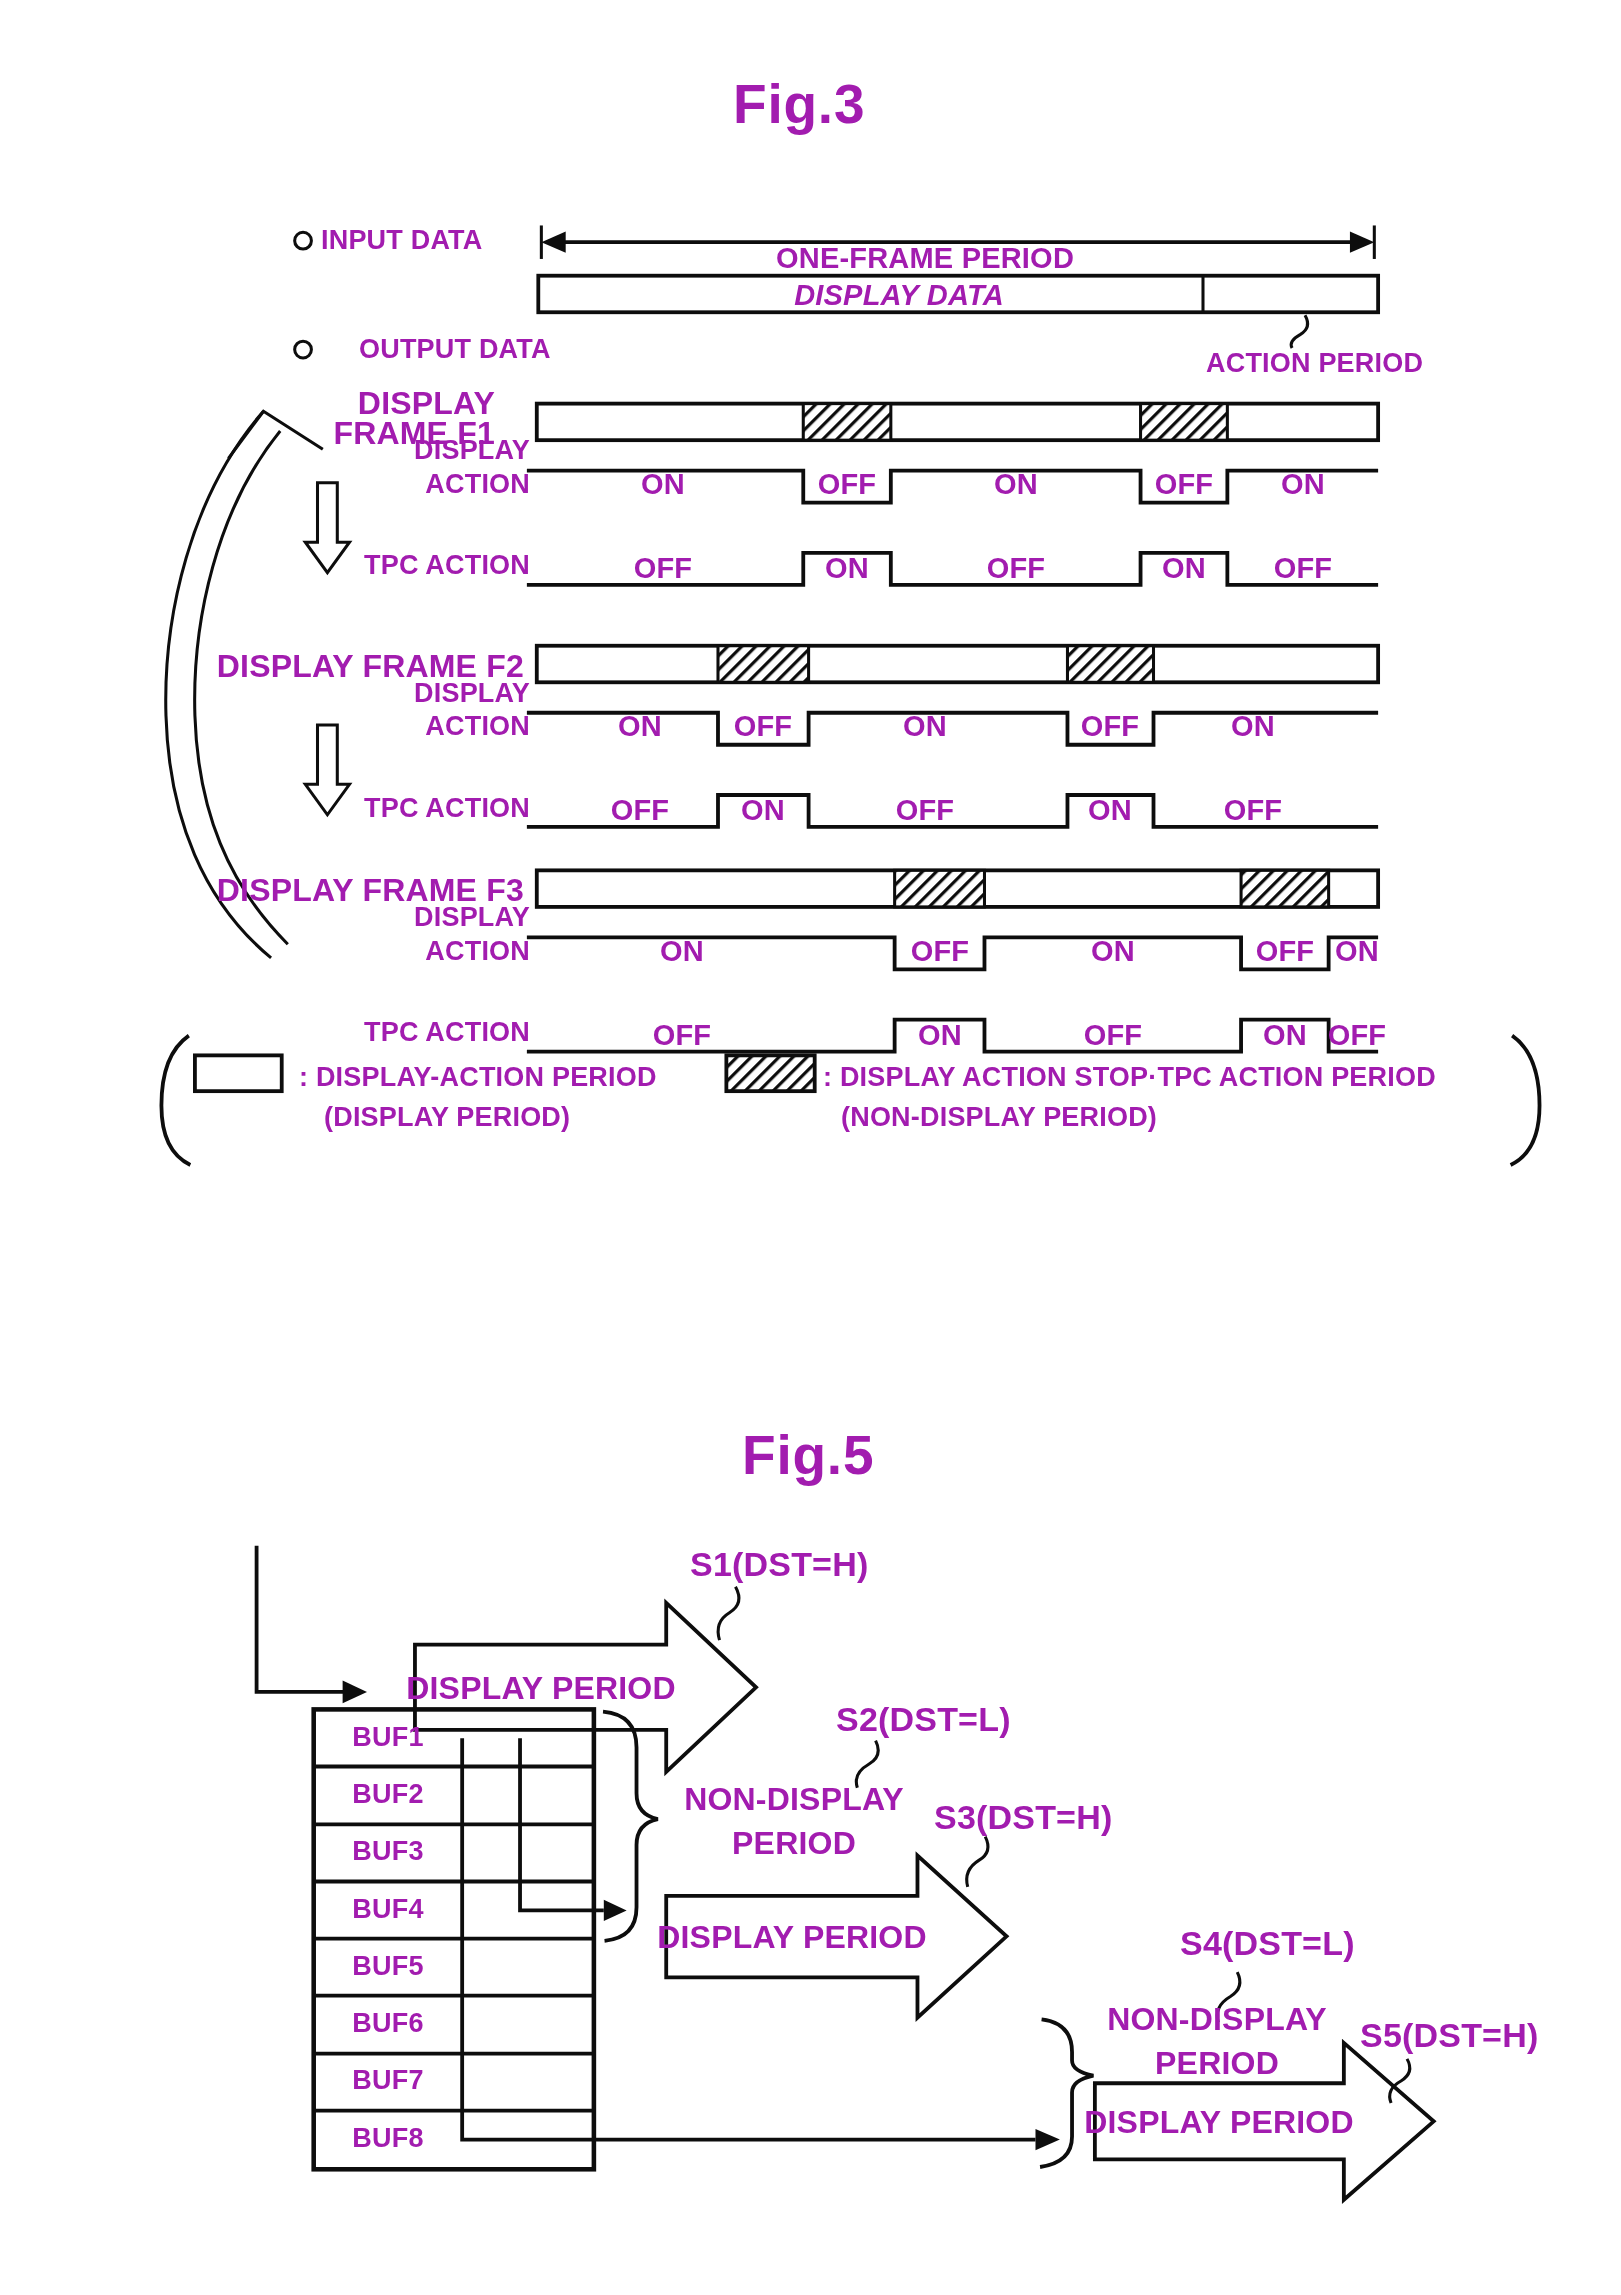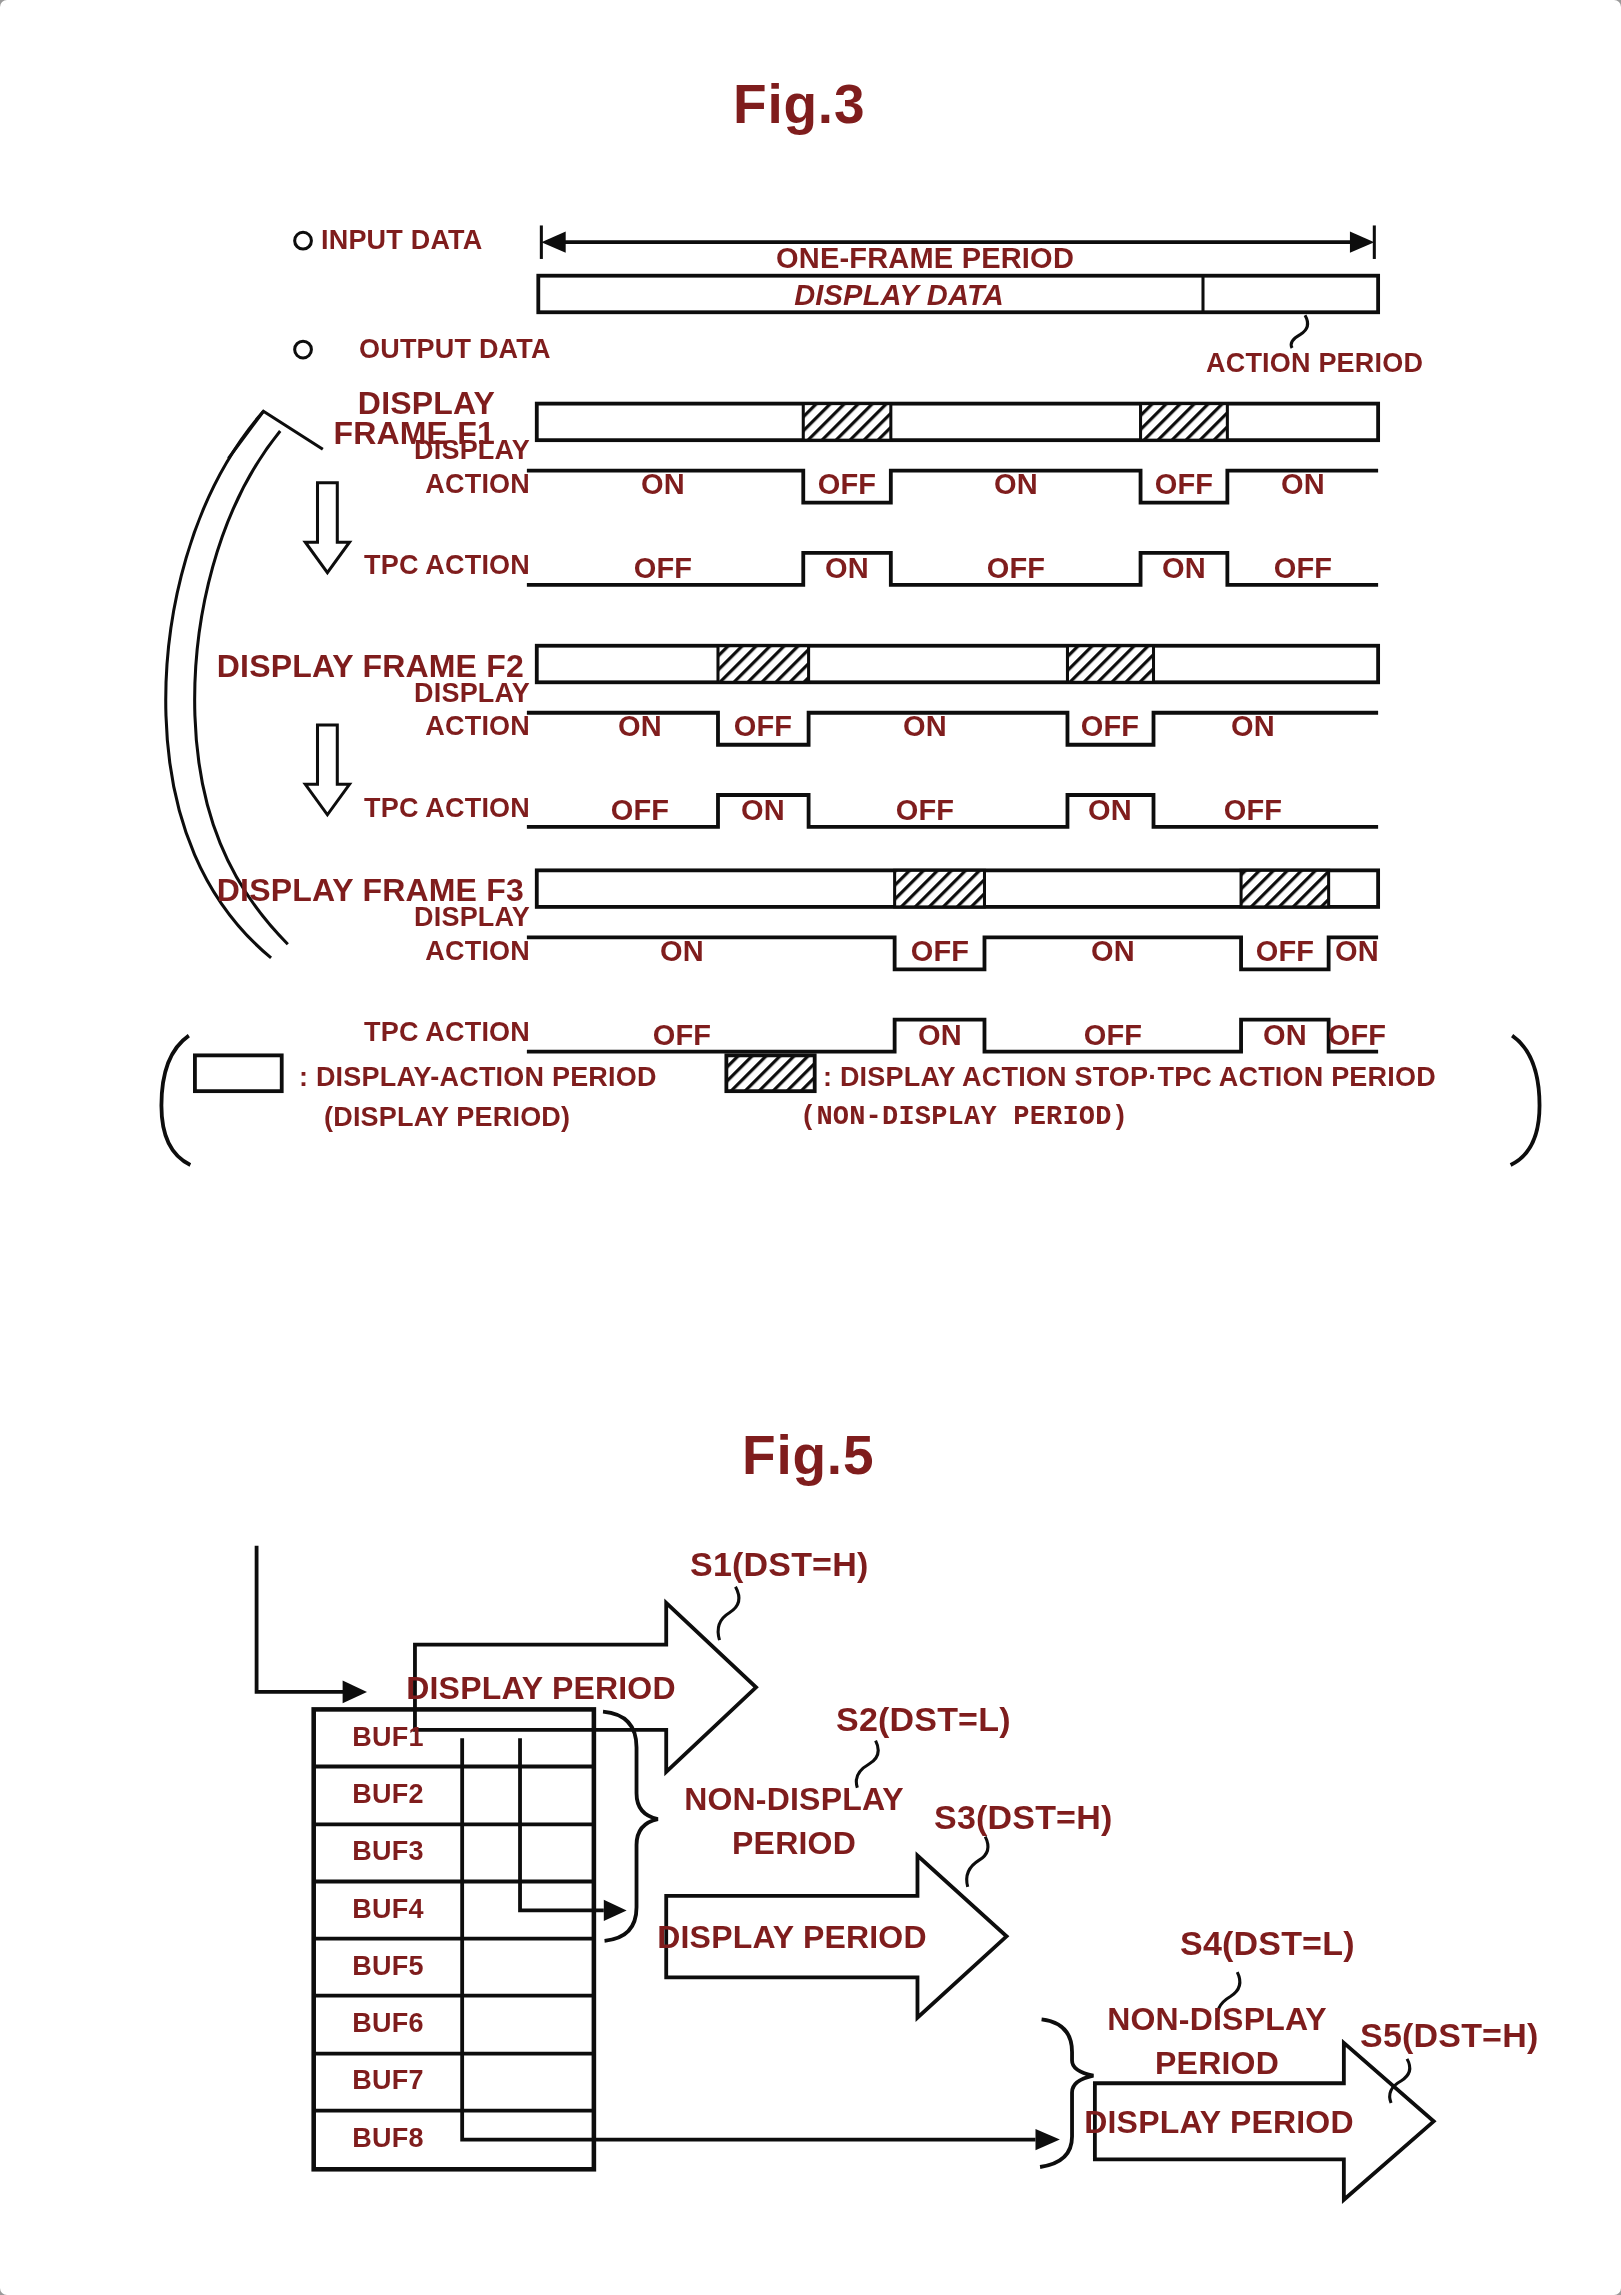--- a/index.html
+++ b/index.html
@@ -1,18 +1,18 @@
 <!DOCTYPE html>
 <html style="font-size:12.2px"><head>
 <meta charset="utf-8">
 <style>
   html,body{margin:0;padding:0;background:#9a9a9a;}
   .page{
     position:relative;width:1621px;height:2295px;background:#fff;
-    font-family:"Liberation Sans",sans-serif;color:#7f1d1d;overflow:hidden;border-radius:7px;
+    font-family:"Liberation Sans",sans-serif;color:#a21caf;overflow:hidden;
   }
   svg.art{position:absolute;left:0;top:0;width:1621px;height:2295px;}
   .lbl{position:absolute;font-weight:700;line-height:1.06;white-space:pre;letter-spacing:0.2px;}
   .c{transform:translateX(-50%);}
   .r{text-align:right;}
   .fig-title{font-size:55px;letter-spacing:0.8px;}
   .f38{font-size:29px;}
   .f40{font-size:27px;}
   .f42{font-size:32px;}
   .f44{font-size:34px;}
@@ -182,21 +182,21 @@
   <div class="lbl f38 c" style="left:1357px;top:936px;">ON</div>
   <div class="lbl f38 c" style="left:682px;top:1020px;">OFF</div>
   <div class="lbl f38 c" style="left:940px;top:1020px;">ON</div>
   <div class="lbl f38 c" style="left:1113px;top:1020px;">OFF</div>
   <div class="lbl f38 c" style="left:1285px;top:1020px;">ON</div>
   <div class="lbl f38 c" style="left:1357px;top:1020px;">OFF</div>
 
   <div class="lbl f40" style="left:299px;top:1063px;">: DISPLAY-ACTION PERIOD</div>
   <div class="lbl f40" style="left:324px;top:1103px;">(DISPLAY PERIOD)</div>
   <div class="lbl f40" style="left:823px;top:1063px;">: DISPLAY ACTION STOP·TPC ACTION PERIOD</div>
-  <div class="lbl f40" style="left:800px;top:1103px;font-family:Liberation Mono, monospace;">(NON-DISPLAY PERIOD)</div>
+  <div class="lbl f40" style="left:841px;top:1103px;">(NON-DISPLAY PERIOD)</div>
 
   <div class="lbl fig-title" style="left:742px;top:1426px;">Fig.5</div>
 
   <div class="lbl f44" style="left:690px;top:1546px;">S1(DST=H)</div>
   <div class="lbl f42 c" style="left:541px;top:1672px;">DISPLAY PERIOD</div>
 
   <div class="lbl f44" style="left:836px;top:1701px;">S2(DST=L)</div>
   <div class="lbl f42 c" style="left:794px;top:1783px;">NON-DISPLAY</div>
   <div class="lbl f42 c" style="left:794px;top:1827px;">PERIOD</div>
 

